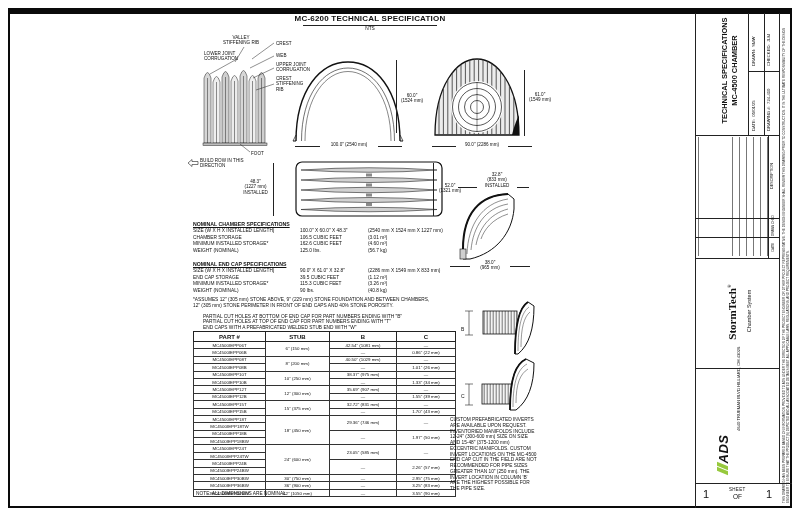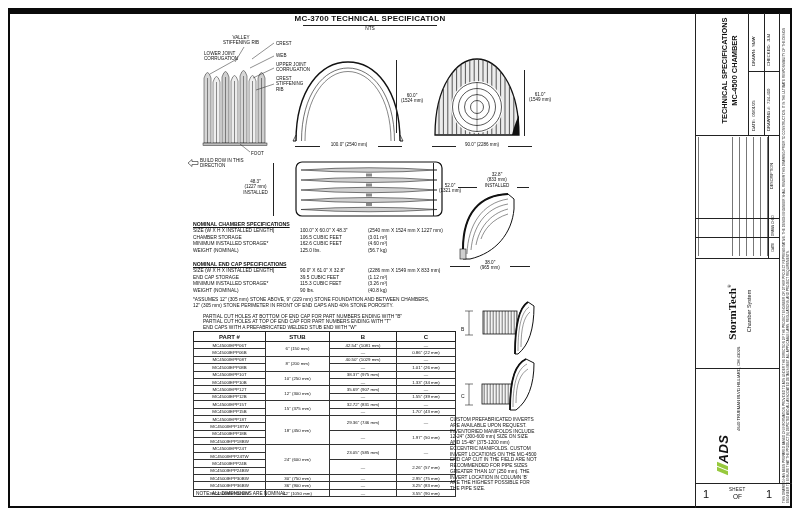--- a/index.html
+++ b/index.html
@@ -27,21 +27,21 @@
   .revstripes{position:absolute;background:
      repeating-linear-gradient(to right,#777 0px,#777 0.6px,transparent 0.6px,transparent 6.9px);}
   .slash{display:inline-block;width:3.5px;height:11px;background:#97C93D;transform:skewX(-22deg);margin-right:1.5px;}
 </style>
 </head>
 <body>
 
 <div id="page">
   <div id="frame"></div>
 
-  <div class="t c b" style="left:290px;top:14px;width:160px;font-size:8px;letter-spacing:0.2px;">MC-3700 TECHNICAL SPECIFICATION</div>
+  <div class="t c b" style="left:290px;top:14px;width:160px;font-size:8px;letter-spacing:0.2px;">MC-6200 TECHNICAL SPECIFICATION</div>
   <div class="lh" style="left:303px;top:24.5px;width:134px;"></div>
   <div class="t c" style="left:290px;top:26px;width:160px;font-size:4.8px;">NTS</div>
 
   <svg style="left:203px;top:62px;" width="64" height="84" viewBox="0 0 64 84">
     <g stroke="#222" stroke-width="0.5">
       <path d="M1,81 L1,16 Q4.5,5 8,16 L8,81 Z" fill="#d7d7d7"></path>
       <path d="M10,81 L10,20 Q13.5,9 17,20 L17,81 Z" fill="#efefef"></path>
       <path d="M19,81 L19,15 Q22.5,4 26,15 L26,81 Z" fill="#cfcfcf"></path>
       <path d="M28,81 L28,19 Q31.5,8 35,19 L35,81 Z" fill="#ededed"></path>
       <path d="M37,81 L37,14 Q40.5,3 44,14 L44,81 Z" fill="#d7d7d7"></path>

